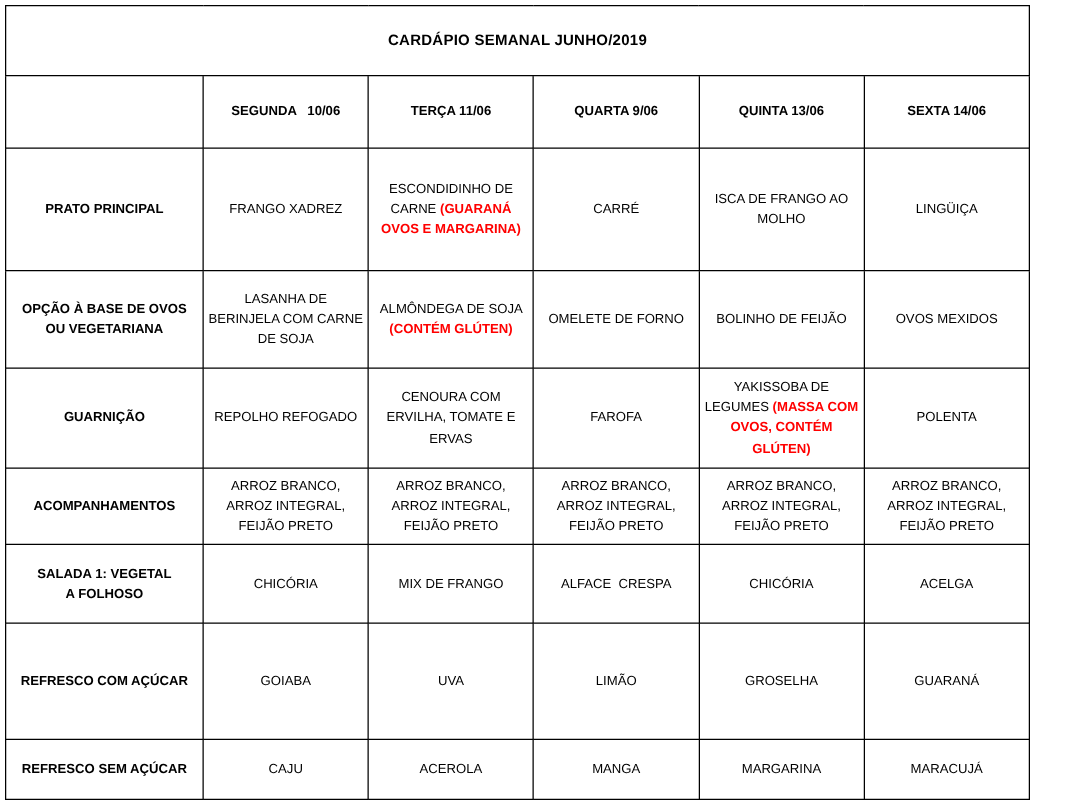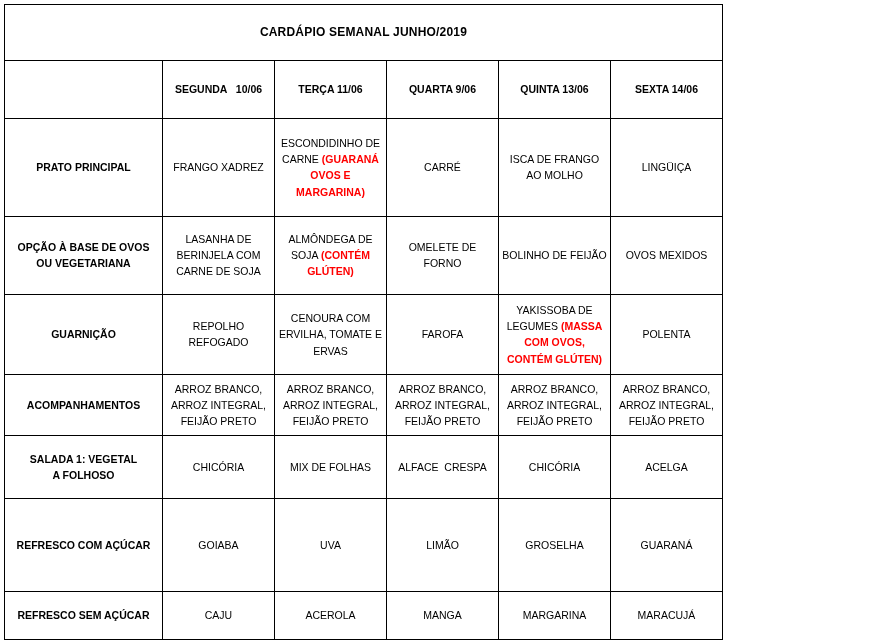--- a/index.html
+++ b/index.html
@@ -6,21 +6,21 @@
   html, body {
     width: 869px; height: 641px;
     background: #ffffff;
     font-family: "Liberation Sans", sans-serif;
     color: #000000;
   }
   body { padding: 4px 0 0 4px; }
   table.menu-table {
     border-collapse: collapse;
     table-layout: fixed;
-    width: 719px;
+    width: 820px;
     height: 636px;
   }
   th, td {
     border: 1px solid #000000;
     text-align: center;
     vertical-align: middle;
     font-size: 10.5px;
     line-height: 1.55;
     padding: 2px 3px;
   }
@@ -112,21 +112,21 @@
         <td class="menu-cell"><span>ARROZ BRANCO, ARROZ INTEGRAL, FEIJÃO PRETO</span></td>
         <td class="menu-cell"><span>ARROZ BRANCO, ARROZ INTEGRAL, FEIJÃO PRETO</span></td>
         <td class="menu-cell"><span>ARROZ BRANCO, ARROZ INTEGRAL, FEIJÃO PRETO</span></td>
         <td class="menu-cell"><span>ARROZ BRANCO, ARROZ INTEGRAL, FEIJÃO PRETO</span></td>
         <td class="menu-cell"><span>ARROZ BRANCO, ARROZ INTEGRAL, FEIJÃO PRETO</span></td>
       </tr>
       <tr>
         <th class="row-label">SALADA 1:          VEGETAL
 A FOLHOSO</th>
         <td class="menu-cell"><span>CHICÓRIA</span></td>
-        <td class="menu-cell"><span>MIX DE FOLHAS</span></td>
+        <td class="menu-cell"><span>MIX DE FRANGO</span></td>
         <td class="menu-cell"><span>ALFACE  CRESPA</span></td>
         <td class="menu-cell"><span>CHICÓRIA</span></td>
         <td class="menu-cell"><span>ACELGA</span></td>
       </tr>
       <tr>
         <th class="row-label">REFRESCO COM AÇÚCAR</th>
         <td class="menu-cell"><span>GOIABA</span></td>
         <td class="menu-cell"><span>UVA</span></td>
         <td class="menu-cell"><span>LIMÃO</span></td>
         <td class="menu-cell"><span>GROSELHA</span></td>

